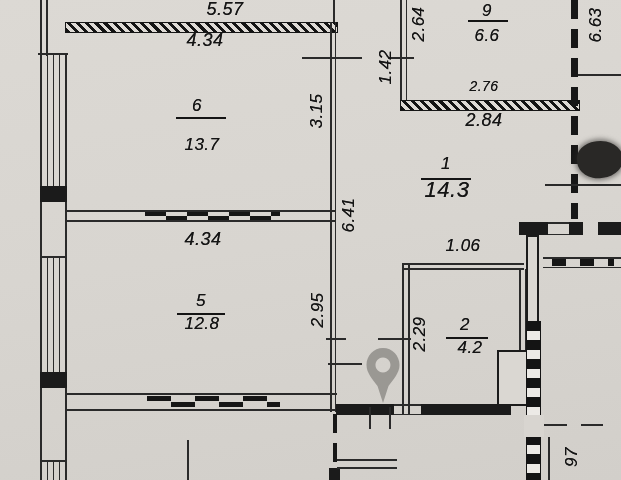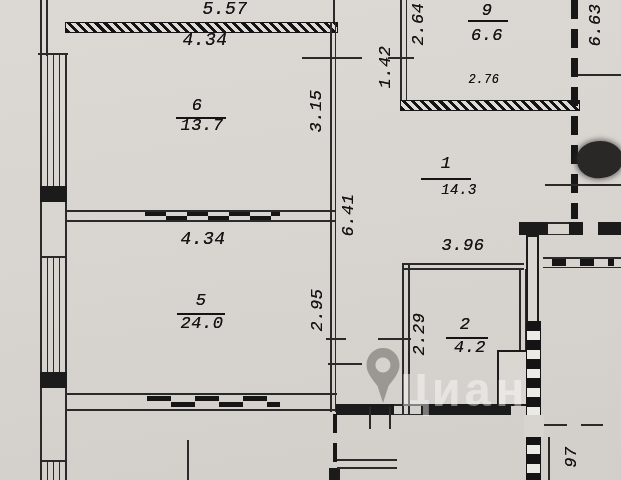--- a/index.html
+++ b/index.html
@@ -1,19 +1,19 @@
 <!DOCTYPE html>
 <html><head>
 <meta charset="utf-8">
 <style>
   html,body{margin:0;padding:0;background:#b9b6b1;}
   .plan{
     position:relative;width:621px;height:480px;overflow:hidden;
     background:linear-gradient(172deg,#dcd9d4 0%,#d8d5d0 50%,#d2cfca 100%);
-    font-family:Liberation Mono, monospace;
+    font-family:Liberation Sans, sans-serif;
   }
   .w{position:absolute;background:#1b1b1b;z-index:5;}
   .thin{position:absolute;background:#2a2a2a;z-index:5;}
   .hatch{
     position:absolute;z-index:5;border:1.5px solid #161616;
     background:repeating-linear-gradient(45deg,#141414 0 3px,#dedad5 3px 6.5px);
   }
   .dash-v{
     position:absolute;z-index:5;
     background:repeating-linear-gradient(180deg,#171717 0 19px,rgba(0,0,0,0) 19px 29px);
@@ -147,47 +147,47 @@
   <div class="thin" style="left:187px;top:440px;width:1.8px;height:40px"></div>
 
   <div class="blob" style="left:577px;top:141px;width:46px;height:37px"></div>
 
   <div class="dim" style="left:180px;top:0;width:90px;font-size:18px">5.57</div>
   <div class="dim" style="left:160px;top:31px;width:90px;font-size:18px">4.34</div>
   <div class="dim vdim" style="left:292px;top:102px;width:50px">3.15</div>
   <div class="dim vdim" style="left:361px;top:58px;width:50px">1.42</div>
   <div class="dim vdim" style="left:394px;top:15px;width:50px">2.64</div>
   <div class="dim vdim" style="left:571px;top:16px;width:50px">6.63</div>
-  <div class="dim" style="left:449px;top:71px;width:70px;font-size:12px">2.76</div>
+  <div class="dim" style="left:449px;top:77px;width:70px;font-size:14px">2.76</div>
+  <div class="dim" style="left:449px;top:111px;width:70px;font-size:18px">2.84</div>
   <div class="dim vdim" style="left:324px;top:206px;width:50px">6.41</div>
-  <div class="dim" style="left:428px;top:237px;width:70px">3.96</div>
+  <div class="dim" style="left:428px;top:237px;width:70px">1.06</div>
   <div class="dim" style="left:158px;top:230px;width:90px;font-size:18px">4.34</div>
   <div class="dim vdim" style="left:293px;top:301px;width:50px">2.95</div>
   <div class="dim vdim" style="left:395px;top:325px;width:50px">2.29</div>
   <div class="dim vdim" style="left:549px;top:448px;width:46px">97</div>
 
   <div class="dim" style="left:172px;top:97px;width:50px">6</div>
   <div class="fline" style="left:176px;top:117px;width:50px"></div>
-  <div class="dim" style="left:177px;top:117px;width:50px">13.7</div>
+  <div class="dim" style="left:177px;top:136px;width:50px">13.7</div>
 
   <div class="dim" style="left:467px;top:2px;width:40px">9</div>
   <div class="fline" style="left:468px;top:20px;width:40px"></div>
   <div class="dim" style="left:465px;top:27px;width:44px">6.6</div>
 
   <div class="dim" style="left:426px;top:155px;width:40px">1</div>
   <div class="fline" style="left:421px;top:178px;width:50px"></div>
-  <div class="dim" style="left:432px;top:181px;width:54px;font-size:14px">14.3</div>
+  <div class="dim" style="left:420px;top:181px;width:54px;font-size:22px">14.3</div>
 
   <div class="dim" style="left:176px;top:292px;width:50px">5</div>
   <div class="fline" style="left:177px;top:313px;width:48px"></div>
-  <div class="dim" style="left:177px;top:315px;width:50px">24.0</div>
+  <div class="dim" style="left:177px;top:315px;width:50px">12.8</div>
 
   <div class="dim" style="left:445px;top:316px;width:40px">2</div>
   <div class="fline" style="left:446px;top:337px;width:42px"></div>
   <div class="dim" style="left:448px;top:339px;width:44px">4.2</div>
 
   <svg class="wm-pin" style="left:365px;top:347px" width="36" height="58" viewBox="0 0 36 58">
     <path fill-rule="evenodd" fill="rgba(105,103,100,0.55)" d="M18 1 C8.6 1 1.5 8.6 1.5 18 C1.5 26 7.5 32 12.5 39 L18 56 L23.5 39 C28.5 32 34.5 26 34.5 18 C34.5 8.6 27.4 1 18 1 Z
          M18 10.5 A7.5 7.5 0 1 1 17.9 10.5 Z"></path>
   </svg>
-  <div class="wm-brand" style="left:400px;top:369px">Циан</div>
 
 </div>
 
 </body></html>

